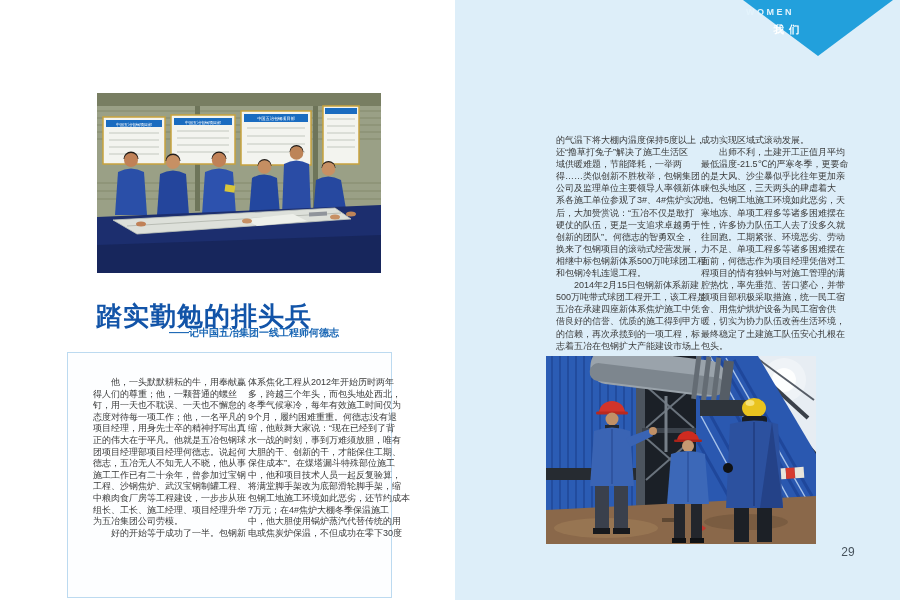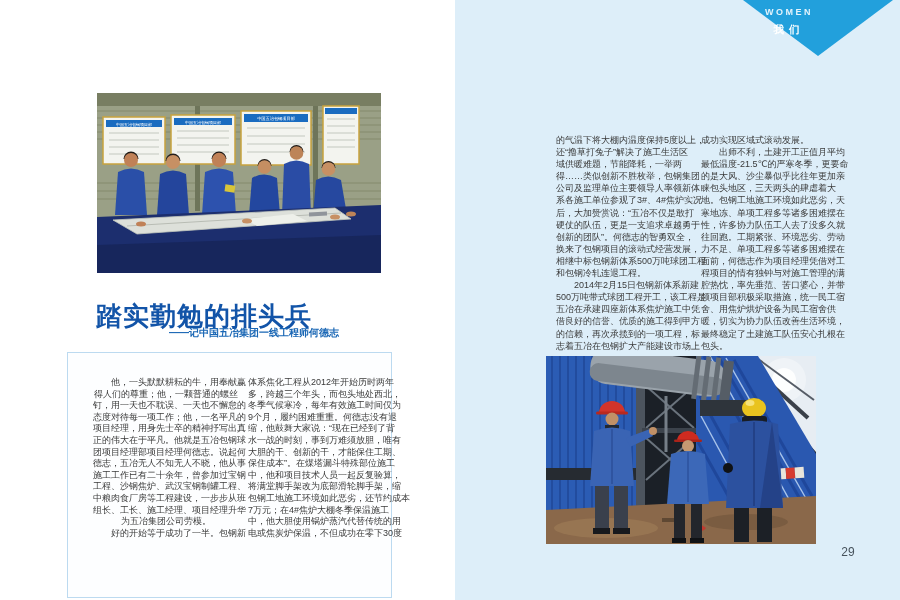--- a/index.html
+++ b/index.html
@@ -7,35 +7,35 @@
     width:900px;height:600px;position:relative;overflow:hidden;
     background:#ffffff;
     font-family:"Liberation Sans","DejaVu Sans",sans-serif;
     -webkit-font-smoothing:antialiased;
   }
   .abs{position:absolute;}
   
   .right-page{left:455px;top:0;width:445px;height:600px;background:#ddeef9;}
   
   .banner{left:743px;top:0;width:150px;height:56px;}
-  .banner-text{left:746px;top:7px;width:86px;text-align:center;color:#e3f3fc;
+  .banner-text{left:746px;top:7px;width:86px;text-align:left;color:#e3f3fc;
     font-size:9px;letter-spacing:2.5px;font-weight:bold;}
   .banner-text2{left:746px;top:23px;width:86px;text-align:center;color:#ffffff;
     font-size:10.5px;letter-spacing:5px;font-weight:bold;font-family:Liberation Mono, monospace;}
   
   .photo-left{left:97px;top:93px;width:284px;height:180px;overflow:hidden;}
   .headline{left:69px;top:283px;width:270px;text-align:center;
     font-family:"Liberation Serif","DejaVu Serif",serif;
     font-weight:700;font-size:26px;color:#1254a8;letter-spacing:1px;white-space:nowrap;margin-top:16px;}
   .subtitle{left:69px;top:326px;width:270px;text-align:right;
     font-weight:bold;font-size:10px;color:#1a67b5;white-space:nowrap;}
   .textbox{left:67px;top:352px;width:323px;height:244px;border:1px solid #bcdaf0;background:#fdfeff;}
   .bodycol{font-size:9px;color:#3a3a3a;}
   .bodycol .ln{height:11.6px;line-height:11.6px;white-space:nowrap;}
-  .lcol1{left:93px;top:377px;width:146px;text-align:center;}
+  .lcol1{left:93px;top:377px;width:146px;}
   .lcol2{left:248px;top:377px;width:146px;}
   
   .rcol{font-size:9px;color:#3a3a3a;}
   .rcol .ln{height:12.1px;line-height:12.1px;white-space:nowrap;}
   .rcol1{left:556px;top:134px;width:144px;}
   .rcol2{left:701px;top:134px;width:144px;}
   .photo-right{left:546px;top:356px;width:270px;height:188px;overflow:hidden;}
   .pagenum{left:836px;top:545px;width:24px;text-align:center;font-size:12px;color:#46525c;}
   svg{display:block;}
 </style>

